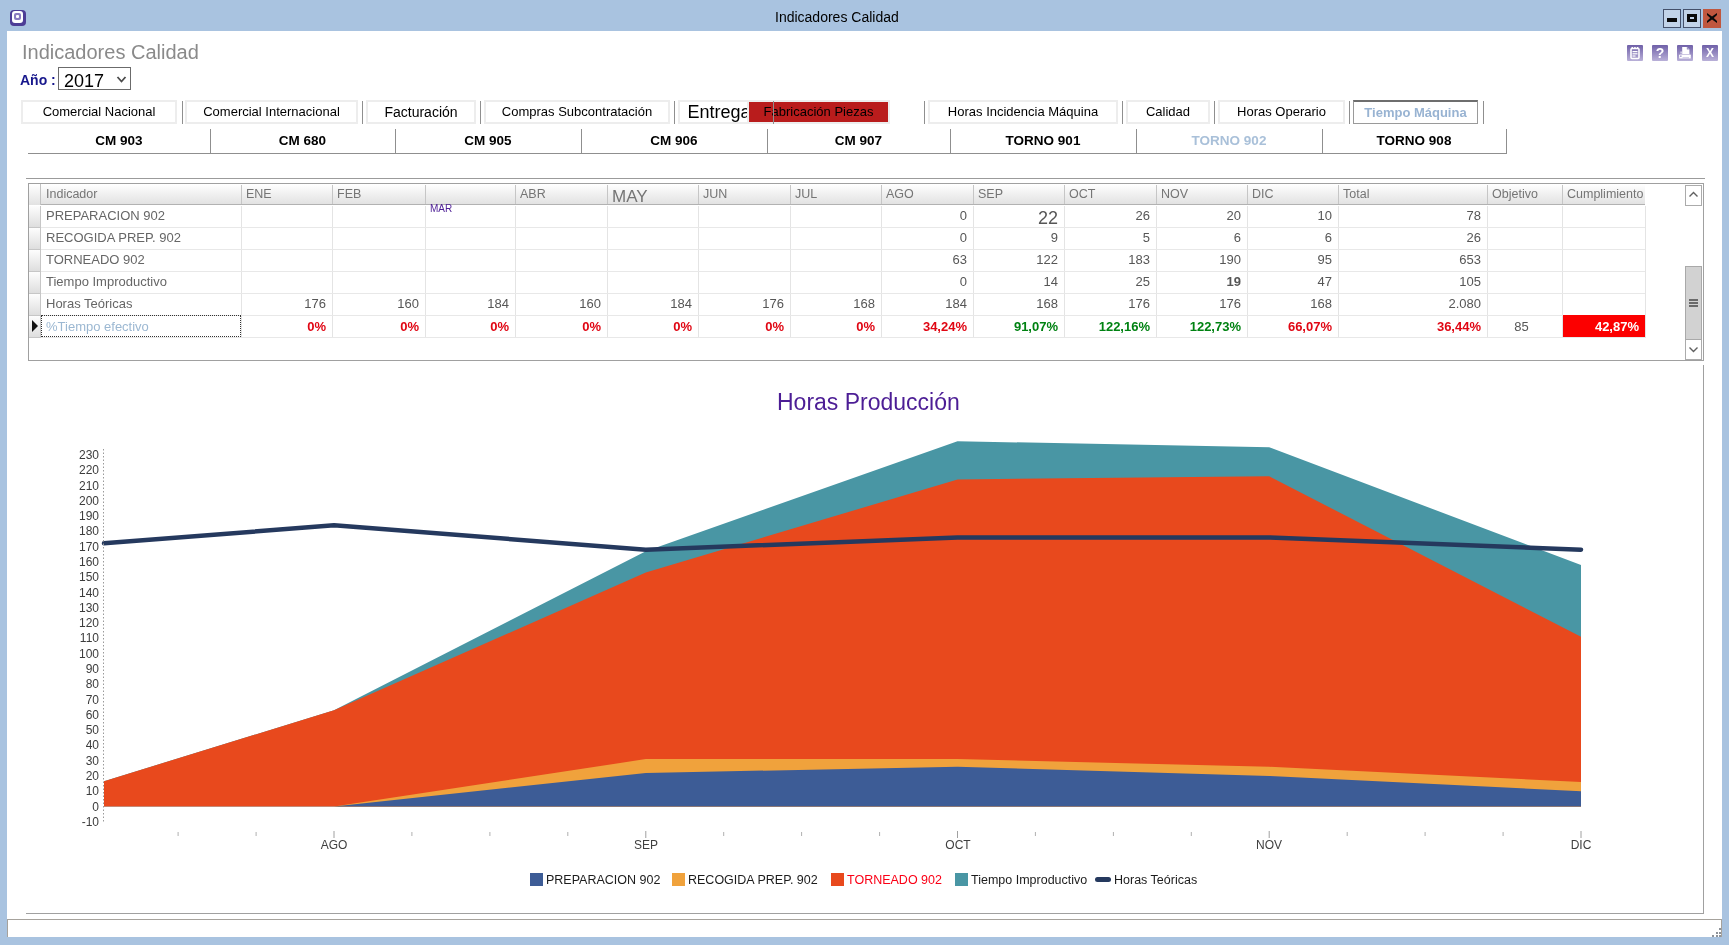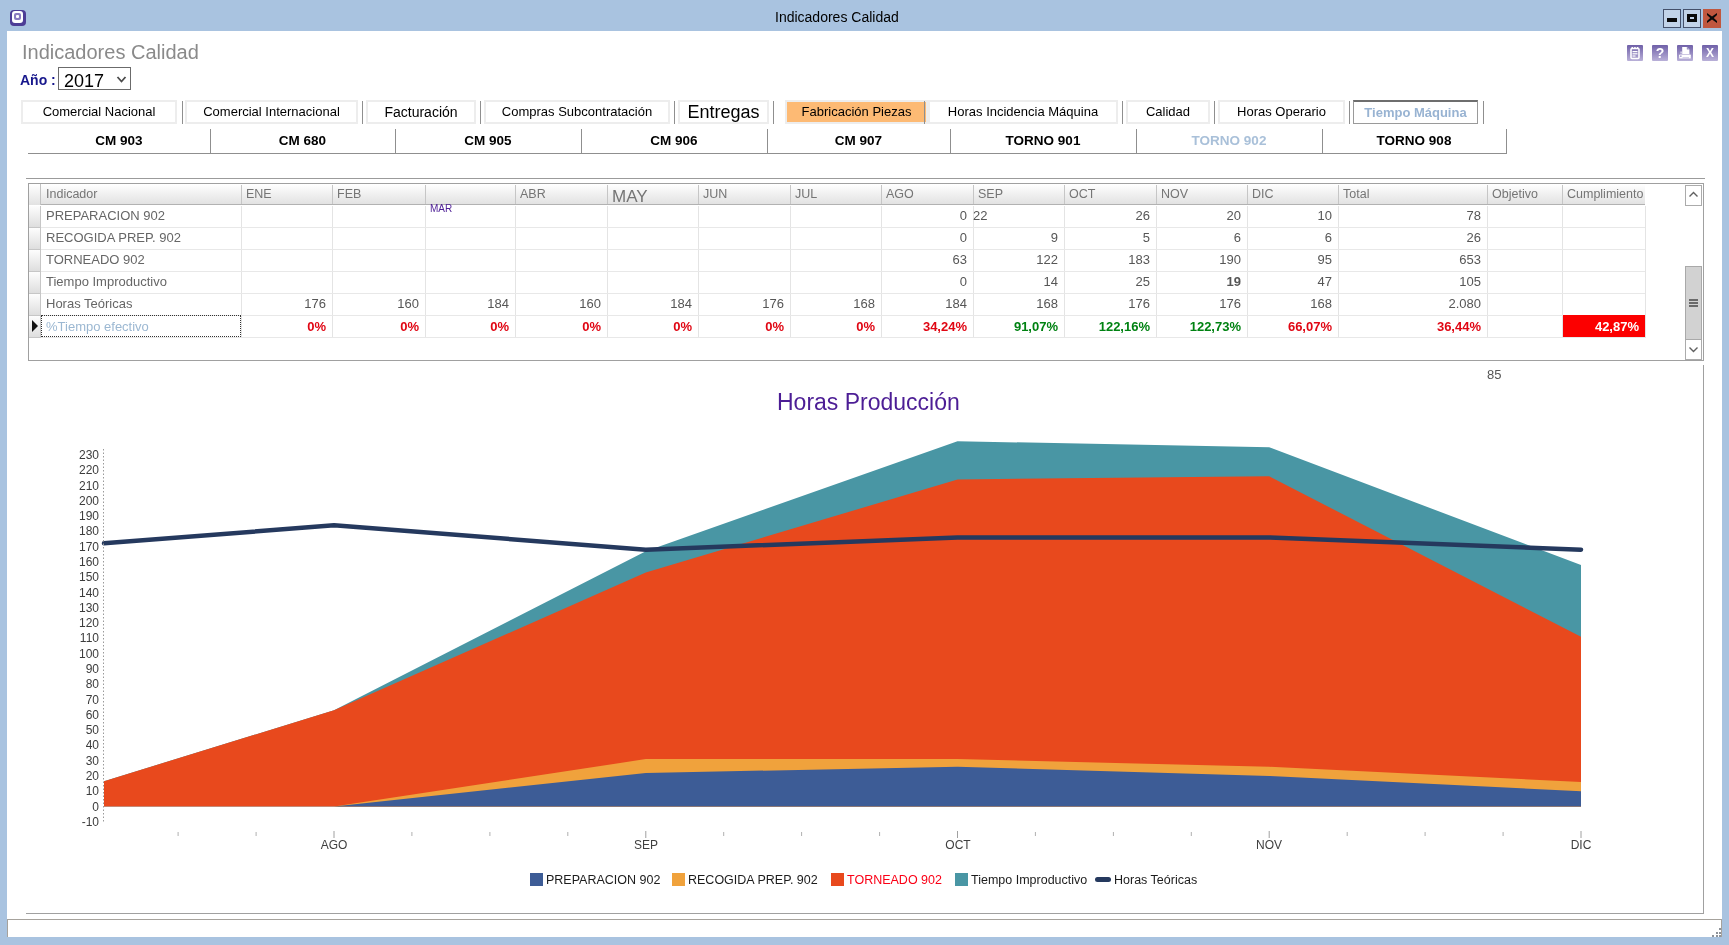--- a/index.html
+++ b/index.html
@@ -61,21 +61,21 @@
 <div class="abs" style="left:5px;top:3px;font-size:18px;color:#000;">2017</div>
 <svg class="abs" style="left:57px;top:7px;" width="11" height="9" viewBox="0 0 11 9">
       <path d="M1.5 2 L5.5 6.5 L9.5 2" fill="none" stroke="#4a4a4a" stroke-width="1.8"></path>
     </svg>
 </div>
 <div class="abs" style="left:21px;top:100px;width:156px;height:24px;border:2px solid #ededed;background:#fff;font-size:13px;color:#000;text-align:center;line-height:20px;">Comercial Nacional</div>
 <div class="abs" style="left:185px;top:100px;width:173px;height:24px;border:2px solid #ededed;background:#fff;font-size:13px;color:#000;text-align:center;line-height:20px;">Comercial Internacional</div>
 <div class="abs" style="left:366px;top:100px;width:110px;height:24px;border:2px solid #ededed;background:#fff;font-size:14px;color:#000;text-align:center;line-height:20px;">Facturación</div>
 <div class="abs" style="left:484px;top:100px;width:186px;height:24px;border:2px solid #ededed;background:#fff;font-size:13px;color:#000;text-align:center;line-height:20px;">Compras Subcontratación</div>
 <div class="abs" style="left:678px;top:100px;width:91px;height:24px;border:2px solid #ededed;background:#fff;font-size:18px;color:#000;text-align:center;line-height:20px;">Entregas</div>
-<div class="abs" style="left:785px;top:100px;width:143px;height:24px;border:2px solid #ededed;background:#fdba74;font-size:13px;color:#000;text-align:center;line-height:20px;">Fabricación Piezas</div>
+<div class="abs" style="left:747px;top:100px;width:143px;height:24px;border:2px solid #ededed;background:#b91c1c;font-size:13px;color:#000;text-align:center;line-height:20px;">Fabricación Piezas</div>
 <div class="abs" style="left:928px;top:100px;width:190px;height:24px;border:2px solid #ededed;background:#fff;font-size:13px;color:#000;text-align:center;line-height:20px;">Horas Incidencia Máquina</div>
 <div class="abs" style="left:1126px;top:100px;width:84px;height:24px;border:2px solid #ededed;background:#fff;font-size:13px;color:#000;text-align:center;line-height:20px;">Calidad</div>
 <div class="abs" style="left:1218px;top:100px;width:127px;height:24px;border:2px solid #ededed;background:#fff;font-size:13px;color:#000;text-align:center;line-height:20px;">Horas Operario</div>
 <div class="abs" style="left:1353px;top:100px;width:125px;height:24px;border:1px solid #9a9a9a;border-top:2px solid #6e6e6e;background:#fff;font-size:13px;font-weight:bold;color:#98b3d2;text-align:center;line-height:21px;">Tiempo Máquina</div>
 <div class="vln" style="left:181.5px;top:101px;height:23px;background:#8f8f8f;"></div>
 <div class="vln" style="left:362px;top:101px;height:23px;background:#8f8f8f;"></div>
 <div class="vln" style="left:480px;top:101px;height:23px;background:#8f8f8f;"></div>
 <div class="vln" style="left:673.5px;top:101px;height:23px;background:#8f8f8f;"></div>
 <div class="vln" style="left:772.5px;top:101px;height:23px;background:#8f8f8f;"></div>
 <div class="vln" style="left:923.5px;top:101px;height:23px;background:#8f8f8f;"></div>
@@ -158,21 +158,21 @@
 <div class="vln" style="left:1562px;top:206px;height:132px;background:#e4e4e4;"></div>
 <div class="vln" style="left:1645px;top:206px;height:132px;background:#e4e4e4;"></div>
 <div class="hln" style="left:41px;top:227px;width:1604px;background:#e8e8e8;"></div>
 <div class="hln" style="left:41px;top:249px;width:1604px;background:#e8e8e8;"></div>
 <div class="hln" style="left:41px;top:271px;width:1604px;background:#e8e8e8;"></div>
 <div class="hln" style="left:41px;top:293px;width:1604px;background:#e8e8e8;"></div>
 <div class="hln" style="left:41px;top:315px;width:1604px;background:#e8e8e8;"></div>
 <div class="hln" style="left:41px;top:337px;width:1604px;background:#e8e8e8;"></div>
 <div class="abs" style="left:46px;top:208px;font-size:13px;color:#666;">PREPARACION 902</div>
 <div class="abs" style="left:881px;top:208px;width:86px;font-size:13px;color:#565656;text-align:right;">0</div>
-<div class="abs" style="left:973px;top:208px;width:85px;font-size:13px;color:#565656;text-align:left;">22</div>
+<div class="abs" style="left:973px;top:208px;width:85px;font-size:18px;color:#565656;text-align:right;">22</div>
 <div class="abs" style="left:1064px;top:208px;width:86px;font-size:13px;color:#565656;text-align:right;">26</div>
 <div class="abs" style="left:1156px;top:208px;width:85px;font-size:13px;color:#565656;text-align:right;">20</div>
 <div class="abs" style="left:1247px;top:208px;width:85px;font-size:13px;color:#565656;text-align:right;">10</div>
 <div class="abs" style="left:1338px;top:208px;width:143px;font-size:13px;color:#565656;text-align:right;">78</div>
 <div class="abs" style="left:46px;top:230px;font-size:13px;color:#666;">RECOGIDA PREP. 902</div>
 <div class="abs" style="left:881px;top:230px;width:86px;font-size:13px;color:#565656;text-align:right;">0</div>
 <div class="abs" style="left:973px;top:230px;width:85px;font-size:13px;color:#565656;text-align:right;">9</div>
 <div class="abs" style="left:1064px;top:230px;width:86px;font-size:13px;color:#565656;text-align:right;">5</div>
 <div class="abs" style="left:1156px;top:230px;width:85px;font-size:13px;color:#565656;text-align:right;">6</div>
 <div class="abs" style="left:1247px;top:230px;width:85px;font-size:13px;color:#565656;text-align:right;">6</div>
@@ -216,21 +216,21 @@
 <div class="abs" style="left:515px;top:319px;width:86px;font-size:13px;font-weight:bold;color:#e00613;text-align:right;">0%</div>
 <div class="abs" style="left:607px;top:319px;width:85px;font-size:13px;font-weight:bold;color:#e00613;text-align:right;">0%</div>
 <div class="abs" style="left:698px;top:319px;width:86px;font-size:13px;font-weight:bold;color:#e00613;text-align:right;">0%</div>
 <div class="abs" style="left:790px;top:319px;width:85px;font-size:13px;font-weight:bold;color:#e00613;text-align:right;">0%</div>
 <div class="abs" style="left:881px;top:319px;width:86px;font-size:13px;font-weight:bold;color:#e00613;text-align:right;">34,24%</div>
 <div class="abs" style="left:973px;top:319px;width:85px;font-size:13px;font-weight:bold;color:#008212;text-align:right;">91,07%</div>
 <div class="abs" style="left:1064px;top:319px;width:86px;font-size:13px;font-weight:bold;color:#008212;text-align:right;">122,16%</div>
 <div class="abs" style="left:1156px;top:319px;width:85px;font-size:13px;font-weight:bold;color:#008212;text-align:right;">122,73%</div>
 <div class="abs" style="left:1247px;top:319px;width:85px;font-size:13px;font-weight:bold;color:#e00613;text-align:right;">66,07%</div>
 <div class="abs" style="left:1338px;top:319px;width:143px;font-size:13px;font-weight:bold;color:#e00613;text-align:right;">36,44%</div>
-<div class="abs" style="left:1487px;top:319px;width:69px;font-size:13px;color:#565656;text-align:left;margin-top:48px;">85</div>
+<div class="abs" style="left:1487px;top:319px;width:69px;font-size:13px;color:#565656;text-align:center;">85</div>
 <div class="abs" style="left:1563px;top:315px;width:82px;height:22px;background:#fc0000;"></div>
 <div class="abs" style="left:1562px;top:319px;width:77px;font-size:13px;font-weight:bold;color:#fff;text-align:right;">42,87%</div>
 <div class="abs" style="left:1685px;top:185px;width:17px;height:175px;background:#fff;"></div>
 <div class="abs" style="left:1685px;top:185px;width:17px;height:21px;background:#fff;border:1px solid #ababab;"></div>
 <svg class="abs" style="left:1689px;top:191px;" width="9" height="8" viewBox="0 0 9 8">
     <path d="M0.5 5.5 L4.5 1.5 L8.5 5.5" fill="none" stroke="#606060" stroke-width="1.4"></path>
   </svg>
 <div class="abs" style="left:1685px;top:339px;width:17px;height:21px;background:#fff;border:1px solid #ababab;"></div>
 <svg class="abs" style="left:1689px;top:346px;" width="9" height="8" viewBox="0 0 9 8">
     <path d="M0.5 1.5 L4.5 5.5 L8.5 1.5" fill="none" stroke="#606060" stroke-width="1.4"></path>

